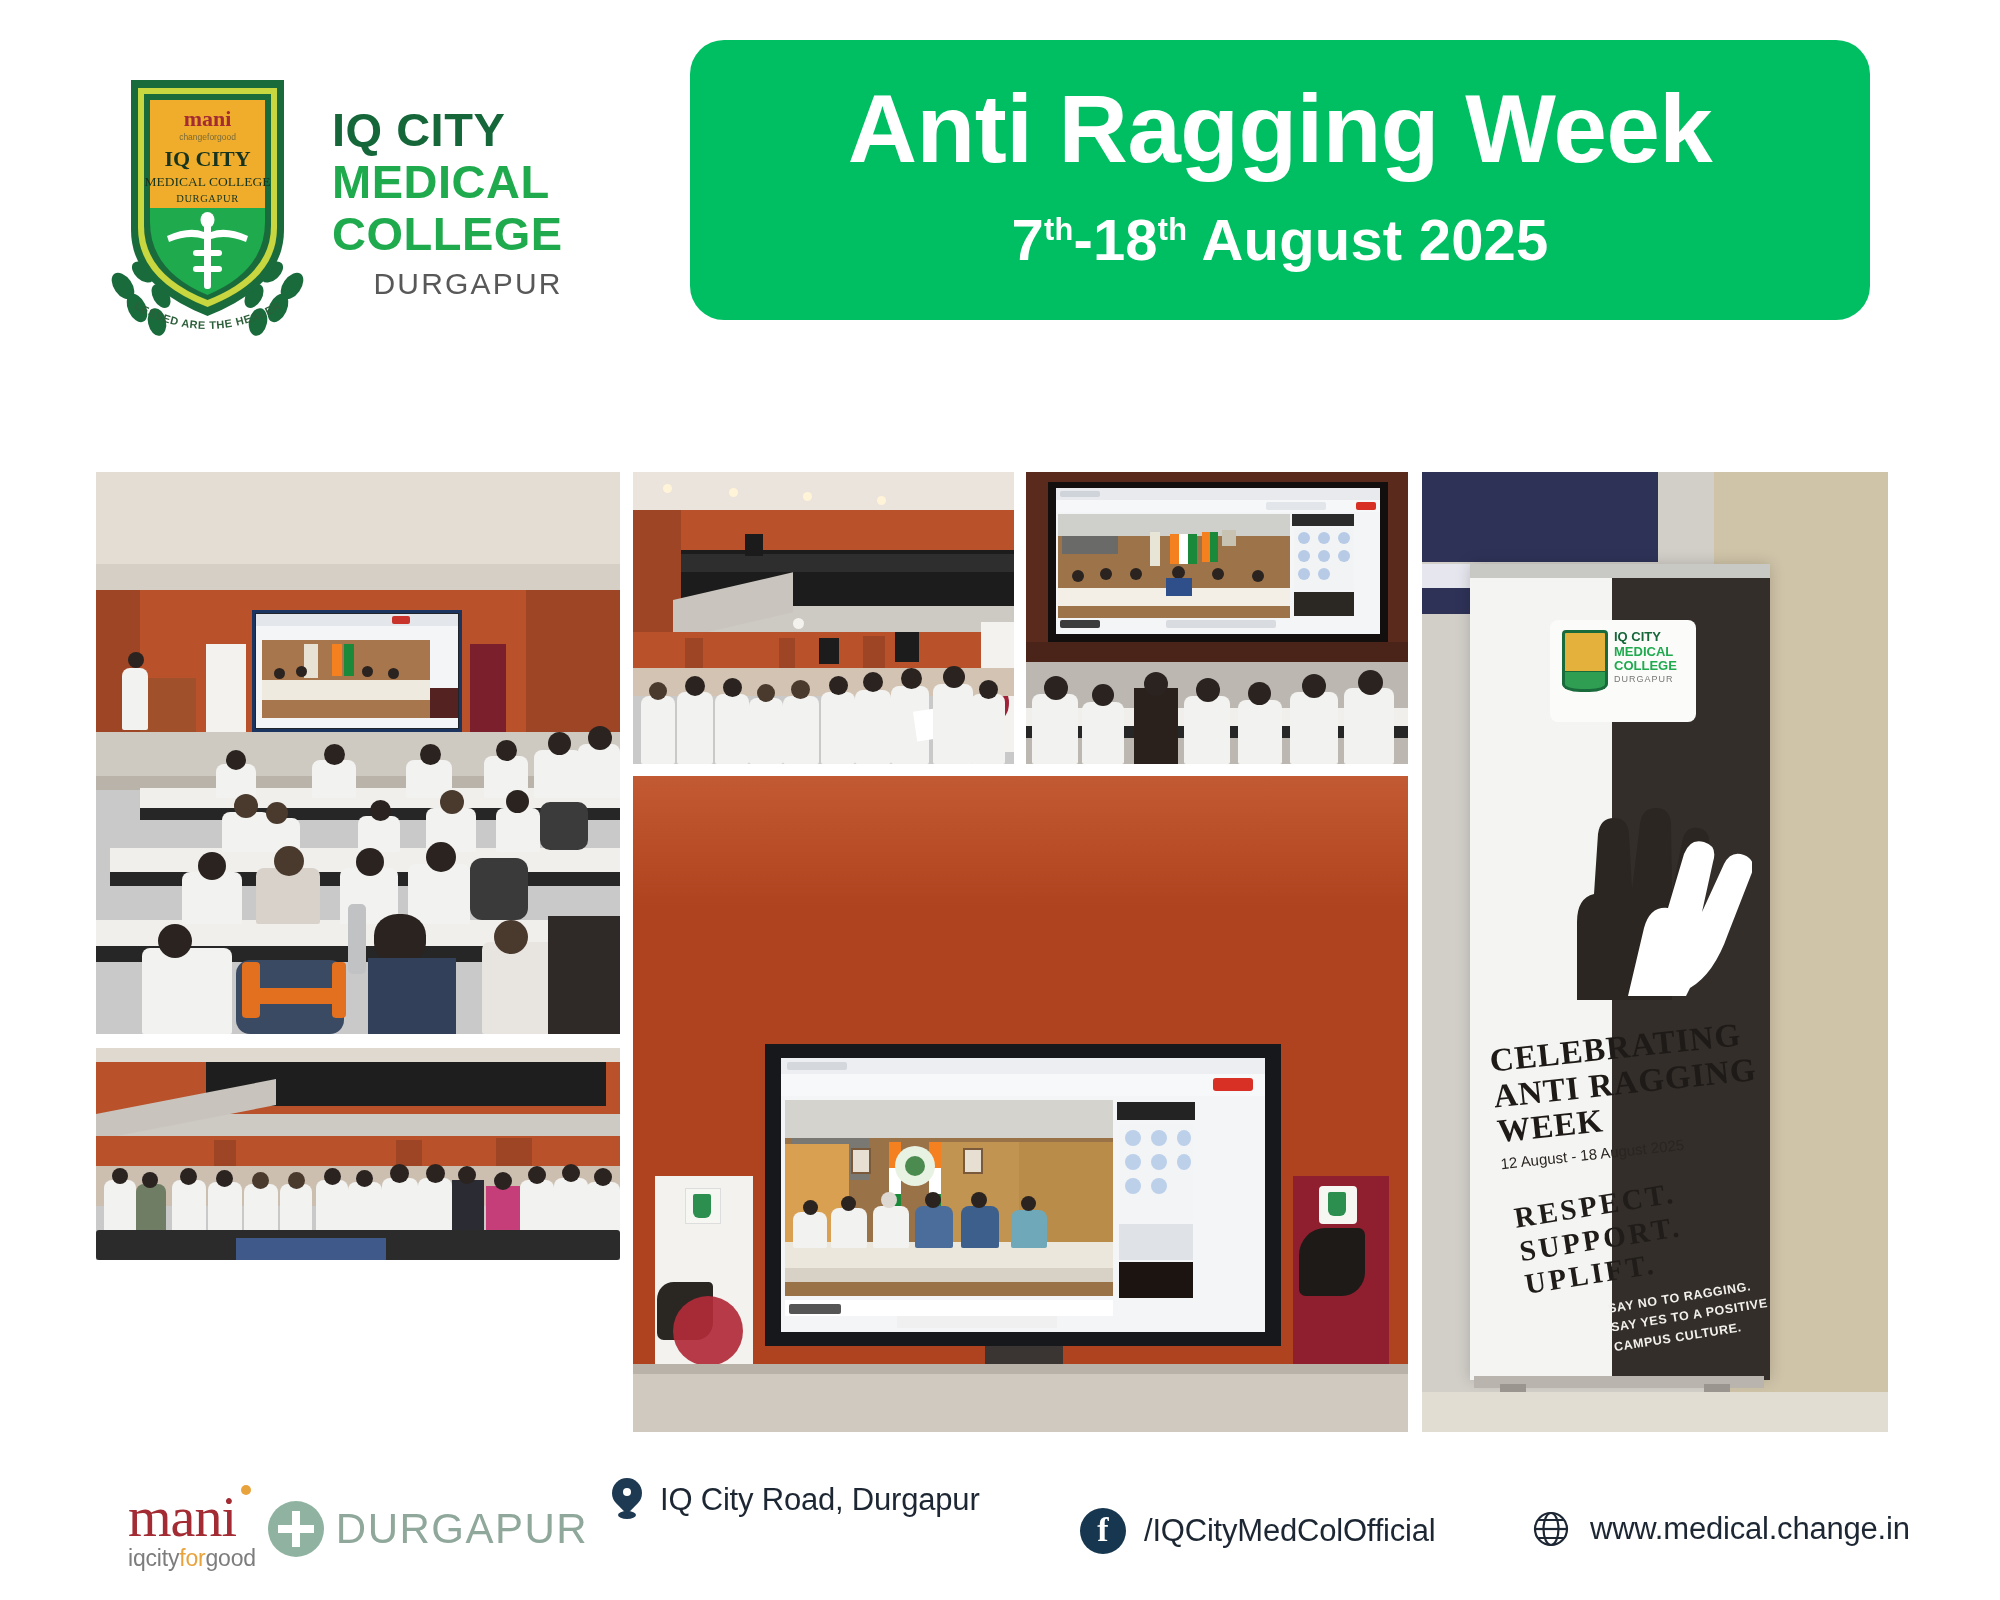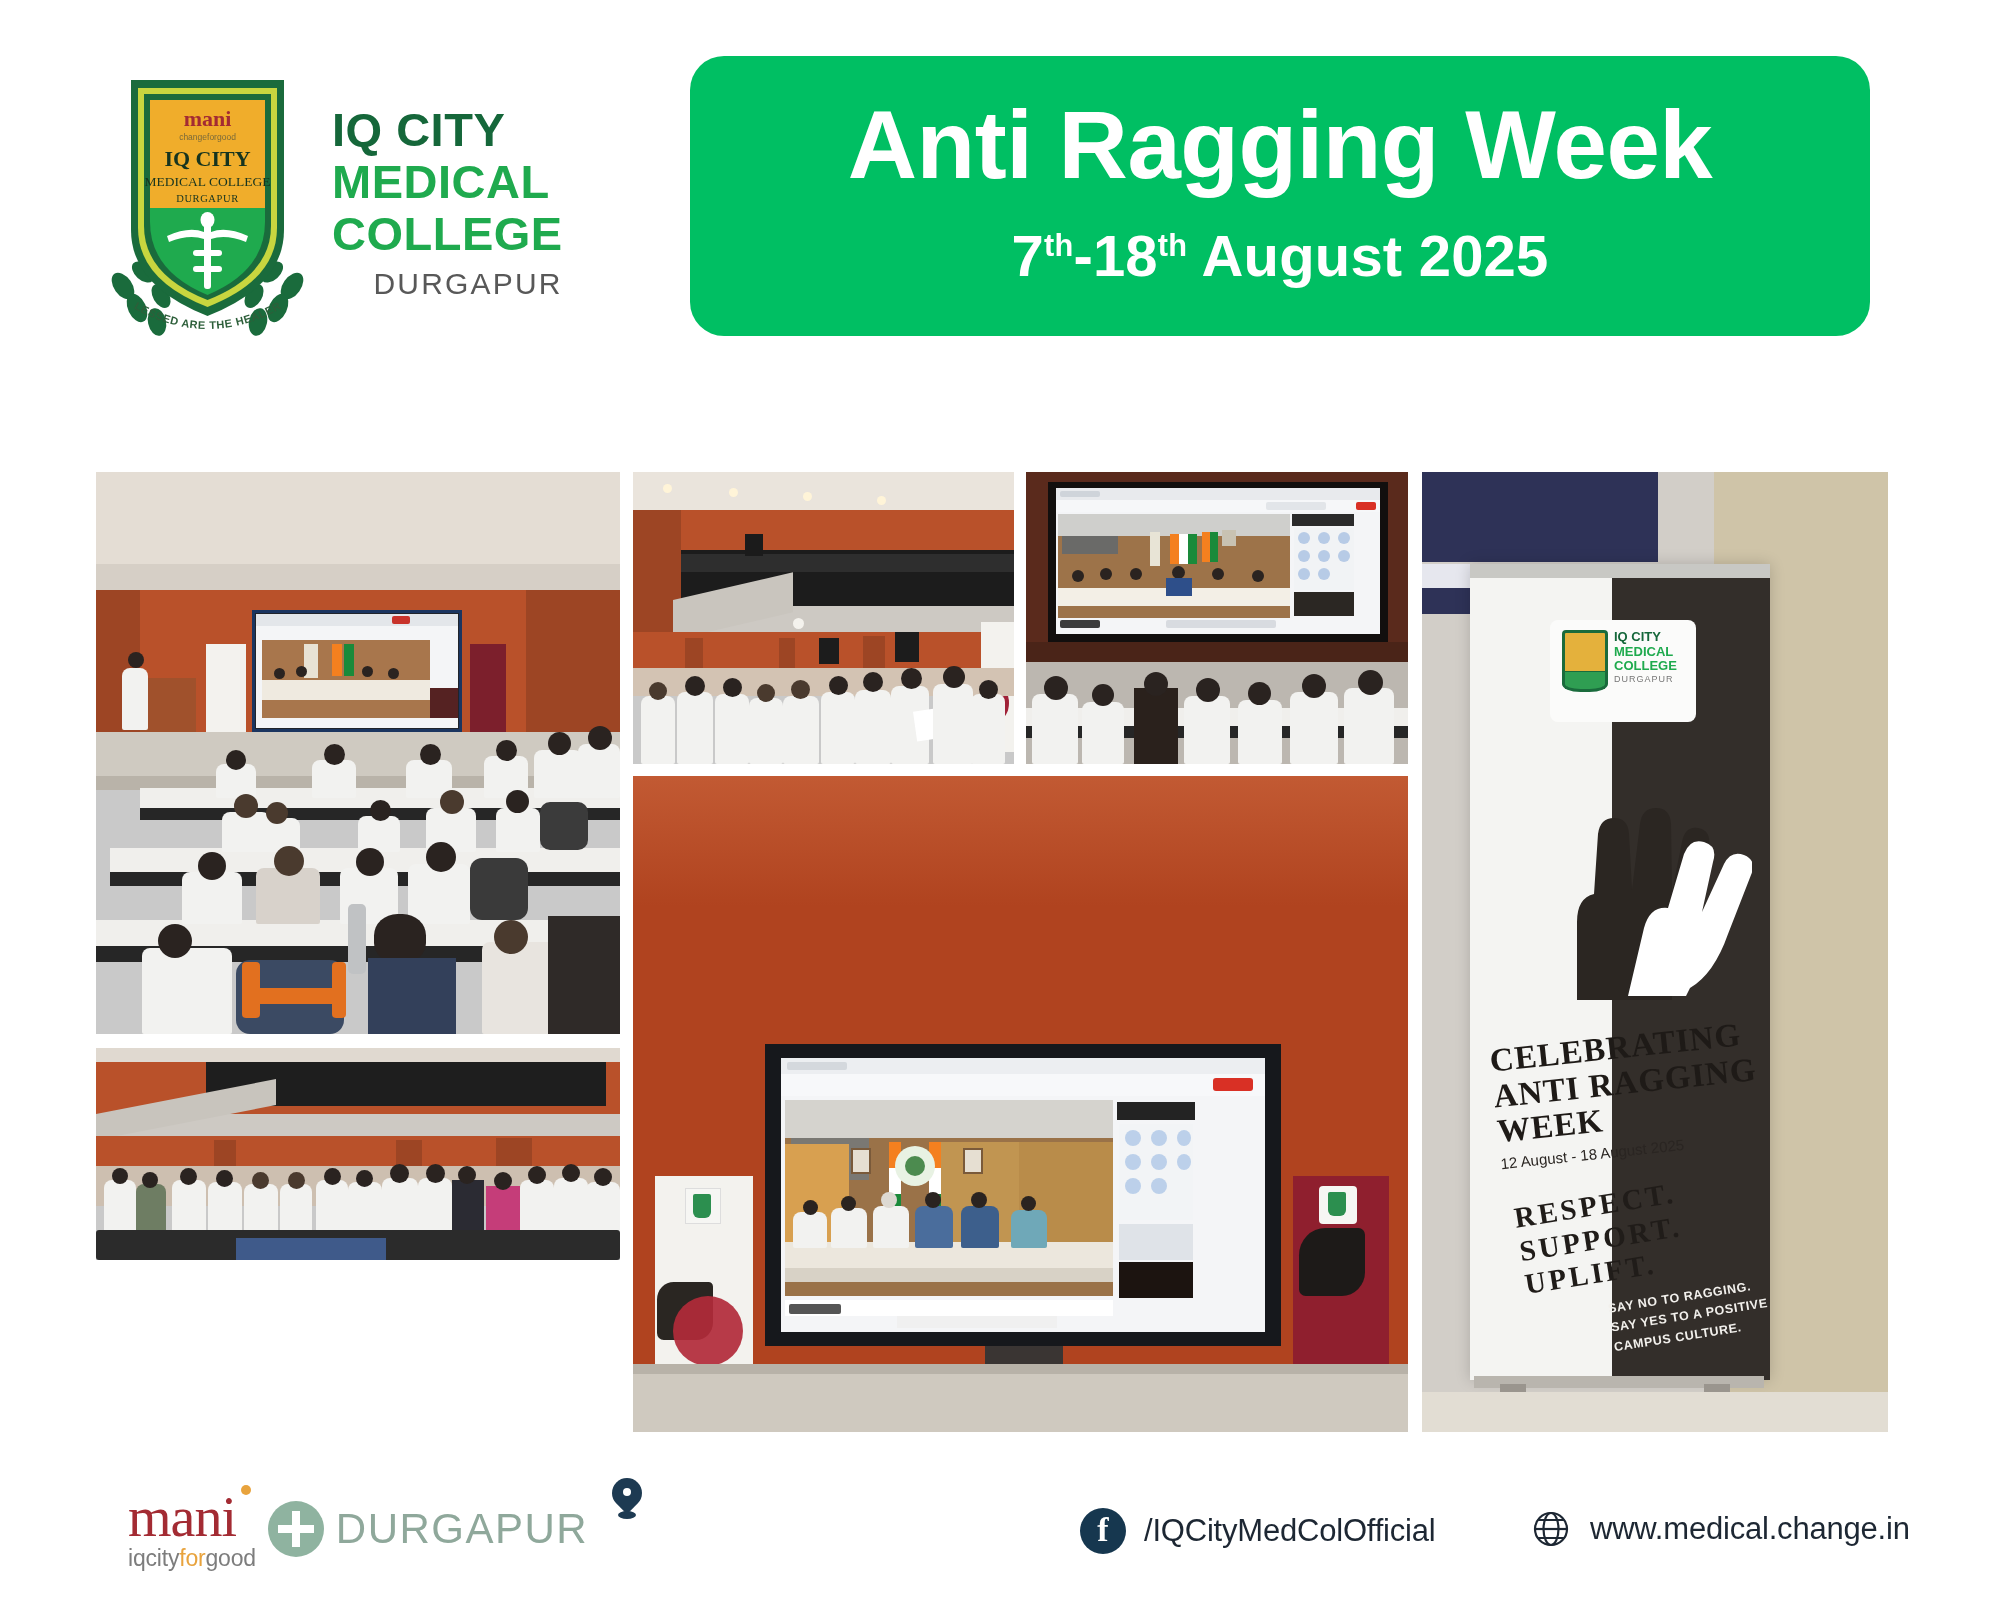--- a/index.html
+++ b/index.html
@@ -63,21 +63,20 @@
     position: absolute;
     left: 690px; top: 40px;
     width: 1180px; height: 280px;
     background: #00bf63;
     border-radius: 34px;
     display: flex;
     flex-direction: column;
     align-items: center;
     justify-content: center;
     padding-bottom: 8px;
-    margin-top: 16px;
   }
   .title-main {
     color: #ffffff;
     font-size: 96px;
     font-weight: bold;
     letter-spacing: -0.5px;
     text-align: center;
     line-height: 1.05;
   }
   .title-sub {
@@ -698,20 +697,21 @@
   </div>
   <div class="cross-circle"></div>
   <div class="eduhealth">DURGAPUR</div>
 </div>
 
 <div class="f-item" style="left:612px; top:1478px;">
   <div class="f-icon pin">
     <div class="pin-shadow"></div>
   </div>
   <div class="f-text">
+    <div>IQ City Road, Durgapur</div>
   </div>
 </div>
 
 <div class="f-item" style="left:1080px; top:1508px;">
   <div class="f-icon fb">
     <span>f</span>
   </div>
   <div class="f-text">/IQCityMedColOfficial</div>
 </div>
 

